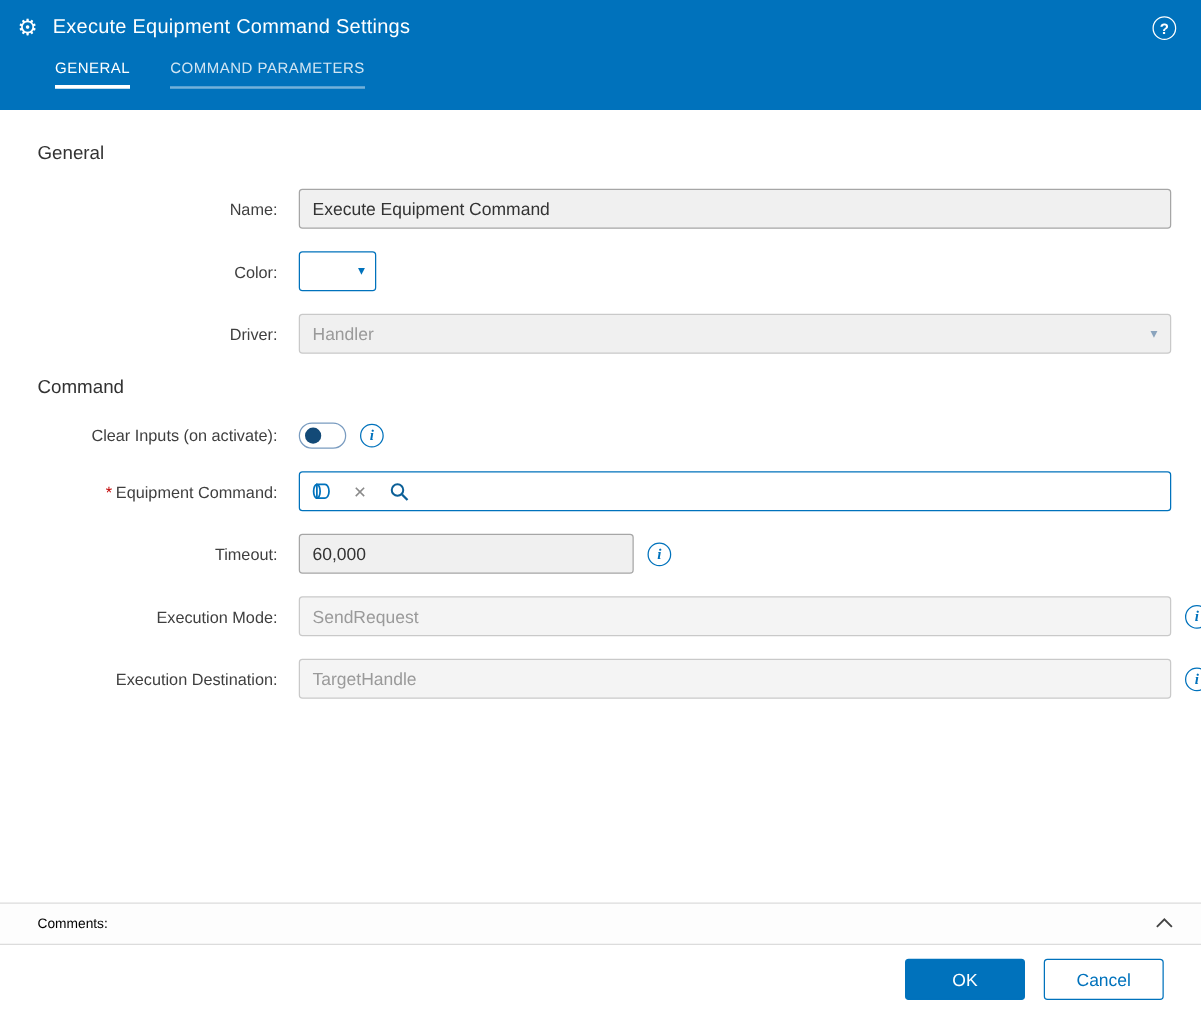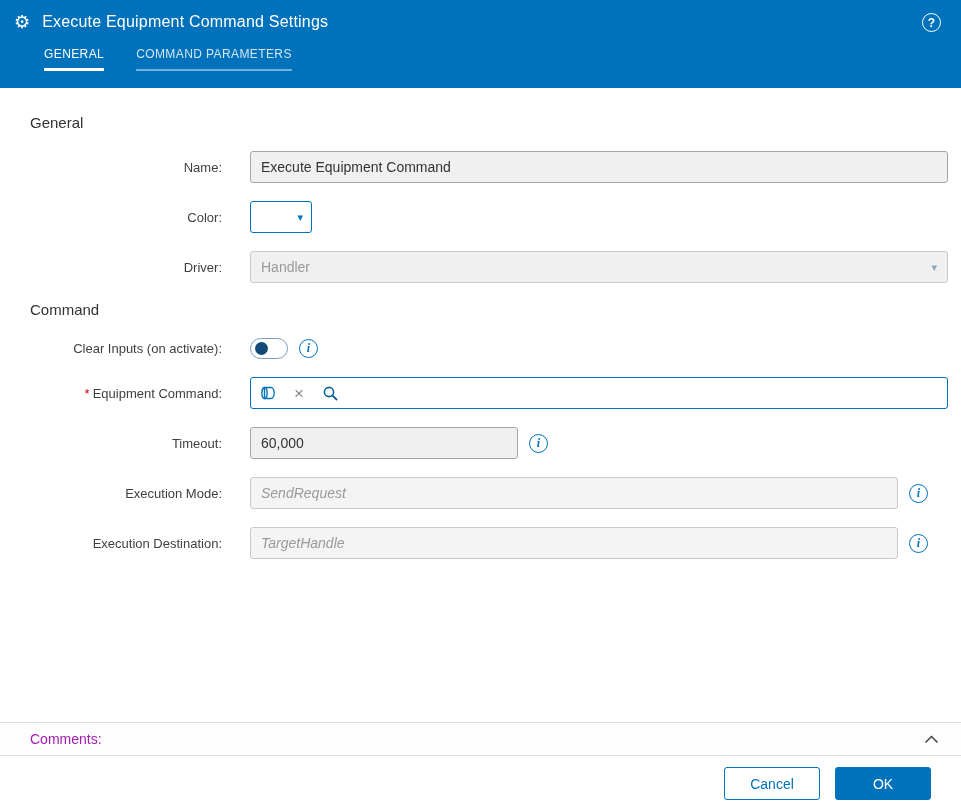--- a/index.html
+++ b/index.html
@@ -85,39 +85,39 @@
     align-items: center;
     margin-bottom: 18px;
   }
   .label-col {
     width: 192px;
     flex-shrink: 0;
     text-align: right;
     font-size: 13px;
     color: #3f3f3f;
   }
-  .control { margin-left: 28px; display: flex; align-items: center; }
+  .control { margin-left: 17px; display: flex; align-items: center; }
   .required-star { color: #c00000; margin-right: 3px; font-size: 13px; }
 
   .input {
     height: 32px;
     background: #f0f0f0;
     border: 1px solid #a6a6a6;
     border-radius: 3px;
     padding: 0 10px;
     font-size: 14px;
     color: #333;
     font-family: "Liberation Sans", sans-serif;
     outline: none;
   }
   .input::placeholder { color: #9a9a9a; }
   .input.disabled { border-color: #c9c9c9; background: #f4f4f4; }
   .w-full { width: 698px; }
   .w-timeout { width: 268px; }
-  .w-exec { width: 648px; font-style: italic; }
+  .w-exec { width: 698px; }
 
   
   .color-dd {
     width: 62px;
     height: 32px;
     background: #fff;
     border: 1px solid #0072bc;
     border-radius: 3px;
     display: flex;
     align-items: center;
@@ -213,21 +213,21 @@
     bottom: 55px;
     height: 34px;
     border-top: 1px solid #dcdcdc;
     border-bottom: 1px solid #dcdcdc;
     display: flex;
     align-items: center;
     padding: 0 22px 0 30px;
     background: #fdfdfd;
     cursor: pointer;
   }
-  .comments-label { font-size: 14px; color: #a21caf; flex: 1; }
+  .comments-label { font-size: 11px; color: #000000; flex: 1; }
   .footer {
     position: absolute;
     left: 0; right: 0; bottom: 0;
     height: 55px;
     background: #ffffff;
     display: flex;
     align-items: center;
     justify-content: flex-end;
     gap: 15px;
     padding: 0 30px;
@@ -356,15 +356,15 @@
 <div class="comments-bar">
   <span class="comments-label">Comments:</span>
   <span>
     <svg width="15" height="9" viewBox="0 0 15 9">
       <polyline points="1.5,7.5 7.5,1.5 13.5,7.5" fill="none" stroke="#444" stroke-width="1.5"></polyline>
     </svg>
   </span>
 </div>
 
 <div class="footer">
+  <button class="btn btn-ok">OK</button>
   <button class="btn btn-cancel">Cancel</button>
-  <button class="btn btn-ok">OK</button>
 </div>
 
 </body></html>

